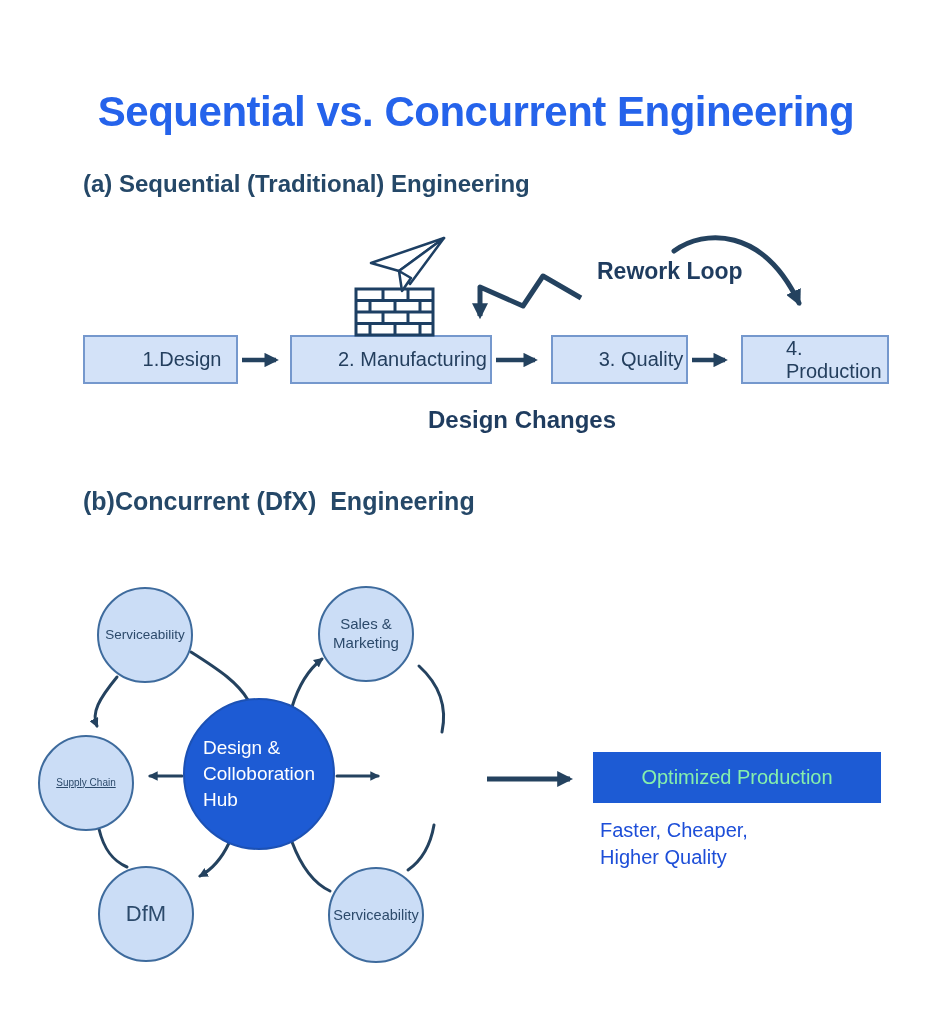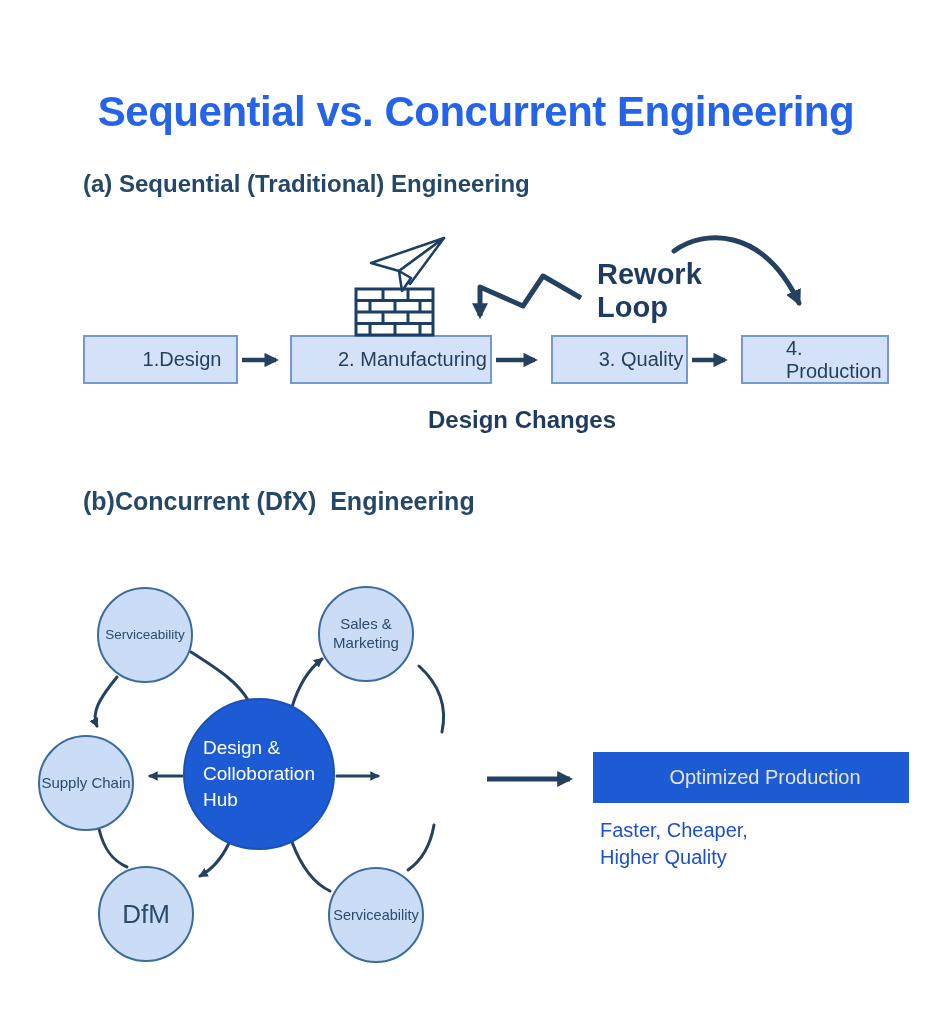--- a/index.html
+++ b/index.html
@@ -20,44 +20,44 @@
   svg.overlay{position:absolute;left:0;top:0;z-index:2;pointer-events:none;}
   .flow-box{
     z-index:1;display:flex;align-items:center;justify-content:center;
     background:#d3e2f8;border:2px solid #7598cd;box-sizing:border-box;
     font-size:20px;color:#243f5e;padding-left:43px;
   }
   .fb1{left:83px;top:335px;width:155px;height:49px;}
   .fb2{left:290px;top:335px;width:202px;height:49px;}
   .fb3{left:551px;top:335px;width:137px;height:49px;}
   .fb4{left:741px;top:335px;width:148px;height:49px;}
-  .loop-label{left:597px;top:258px;width:160px;font-size:29px;font-weight:700;color:#1f3c5f;z-index:4;}
+  .loop-label{left:597px;top:258px;width:160px;font-size:23px;font-weight:700;color:#1f3c5f;z-index:4;}
   .chg-label{left:423px;top:406px;width:198px;text-align:center;font-size:24px;font-weight:700;color:#1f3c5f;z-index:4;}
   .circ{
     z-index:3;border-radius:50%;display:flex;align-items:center;justify-content:center;
     background:#cbddf6;border:2px solid #3e6b9d;box-sizing:border-box;
     text-align:center;color:#2c4a6b;line-height:1.25;
   }
   .c-manu{left:97px;top:587px;width:96px;height:96px;font-size:13.5px;}
   .c-sales{left:318px;top:586px;width:96px;height:96px;font-size:15px;}
-  .c-supply{left:38px;top:735px;width:96px;height:96px;font-size:15px;}
+  .c-supply{left:38px;top:735px;width:96px;height:96px;font-size:10px;text-decoration:underline;}
   .c-quality{left:390px;top:732px;width:94px;height:94px;font-size:15.5px;}
-  .c-dfm{left:98px;top:866px;width:96px;height:96px;font-size:26px;}
+  .c-dfm{left:98px;top:866px;width:96px;height:96px;font-size:22px;}
   .c-serv{left:328px;top:867px;width:96px;height:96px;font-size:14.5px;}
   .hub{
     left:183px;top:698px;width:152px;height:152px;z-index:3;border-radius:50%;
     background:#1d5bd4;border:2px solid #1c51b4;box-sizing:border-box;
     display:flex;align-items:center;justify-content:center;text-align:left;
     color:#ffffff;font-size:19px;line-height:26px;
   }
   .hub span,.circ span{display:block;}
   .result-box{
     left:593px;top:752px;width:288px;height:51px;z-index:1;
     background:#1d5bd4;display:flex;align-items:center;justify-content:center;
-    color:#e5e5e5;font-size:20px;padding-left:28px;
+    color:#86efac;font-size:20px;
   }
   .result-caption{
     left:600px;top:817px;width:260px;text-align:left;z-index:4;
     font-size:20px;line-height:27px;color:#1d4ed8;
   }
 </style>
 </head>
 <body>
 
 <div class="canvas">

